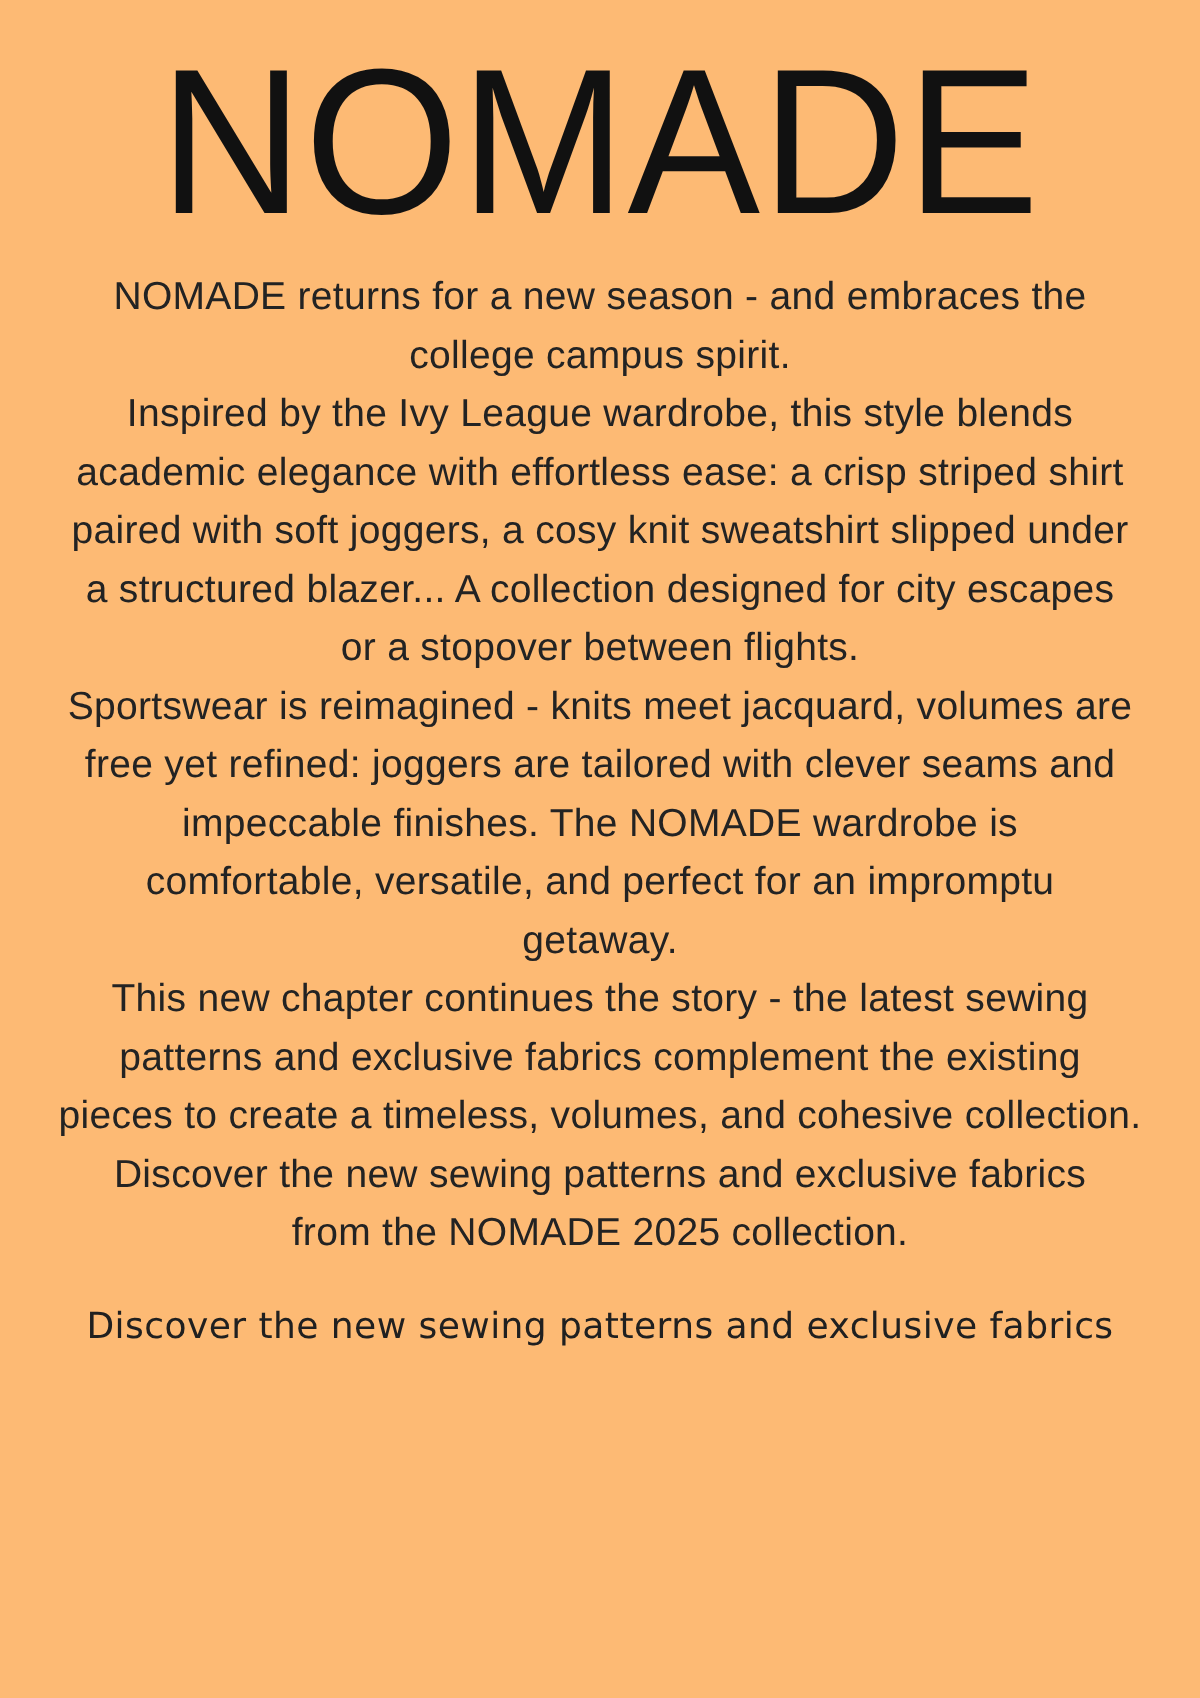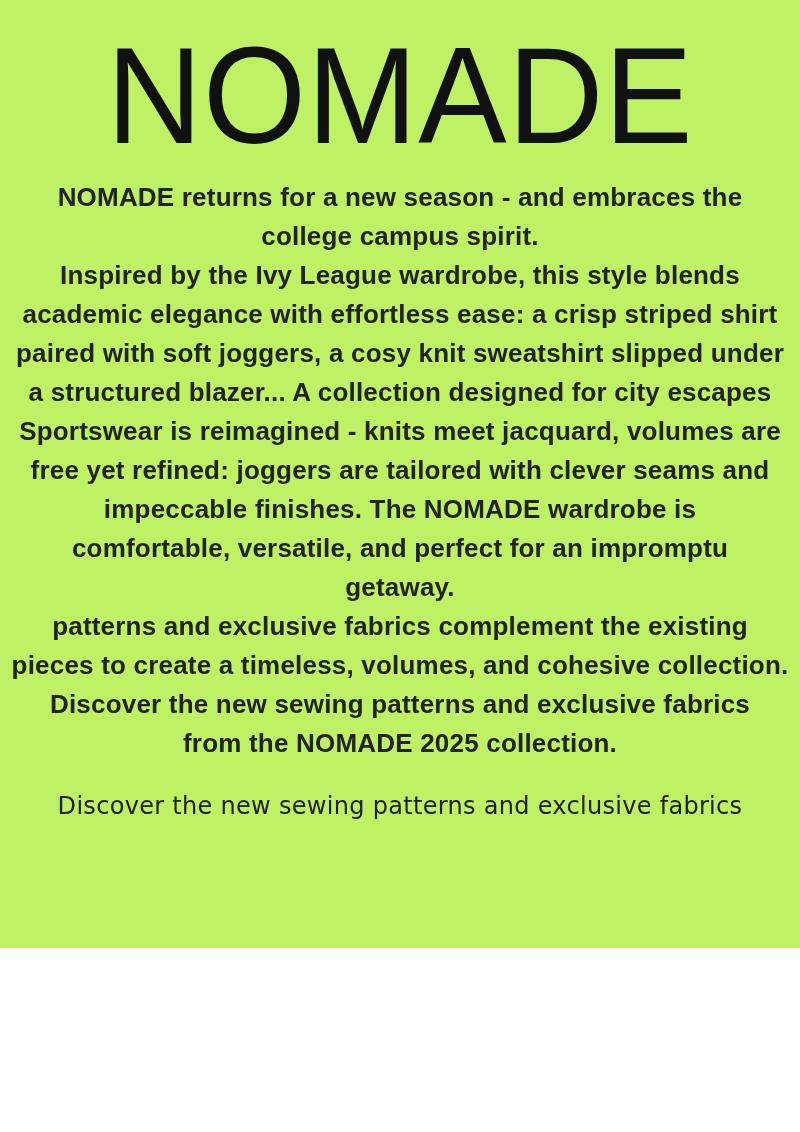--- a/index.html
+++ b/index.html
@@ -3,23 +3,23 @@
 <meta charset="utf-8">
 <style>
   html, body {
     margin: 0;
     padding: 0;
     background: #ffffff;
   }
   .page {
     position: relative;
     width: 800px;
-    height: 948px;
+    height: 1132px;
     margin: 0 auto;
-    background: #bef264;
+    background: #fdba74;
     overflow: hidden;
     font-family: "Liberation Sans", sans-serif;
   }
   .logo {
     margin: 0;
     padding-top: 26px;
     text-align: center;
     font-family: "Liberation Sans", sans-serif;
     font-size: 138px;
     line-height: 1.0;
@@ -31,21 +31,21 @@
     white-space: nowrap;
   }
   .intro {
     margin-top: 14px;
     text-align: center;
     color: #232323;
   }
   .intro .line {
     font-size: 26px;
     line-height: 39px;
-    font-weight: 700;
+    font-weight: 400;
     letter-spacing: 0.2px;
     white-space: nowrap;
   }
   .cta {
     margin-top: 26px;
     text-align: center;
     color: #202020;
     font-family: "DejaVu Sans", sans-serif;
   }
   .cta .line {
@@ -63,25 +63,27 @@
 
   <h1 class="logo">NOMADE</h1>
 
   <div class="intro">
       <div class="line">NOMADE returns for a new season - and embraces the</div>
       <div class="line">college campus spirit.</div>
       <div class="line">Inspired by the Ivy League wardrobe, this style blends</div>
       <div class="line">academic elegance with effortless ease: a crisp striped shirt</div>
       <div class="line">paired with soft joggers, a cosy knit sweatshirt slipped under</div>
       <div class="line">a structured blazer... A collection designed for city escapes</div>
+      <div class="line">or a stopover between flights.</div>
       <div class="line">Sportswear is reimagined - knits meet jacquard, volumes are</div>
       <div class="line">free yet refined: joggers are tailored with clever seams and</div>
       <div class="line">impeccable finishes. The NOMADE wardrobe is</div>
       <div class="line">comfortable, versatile, and perfect for an impromptu</div>
       <div class="line">getaway.</div>
+      <div class="line">This new chapter continues the story - the latest sewing</div>
       <div class="line">patterns and exclusive fabrics complement the existing</div>
       <div class="line">pieces to create a timeless, volumes, and cohesive collection.</div>
       <div class="line">Discover the new sewing patterns and exclusive fabrics</div>
       <div class="line">from the NOMADE 2025 collection.</div>
     </div>
 
   <div class="cta">
       <div class="line">Discover the new sewing patterns and exclusive fabrics</div>
     </div>
 

